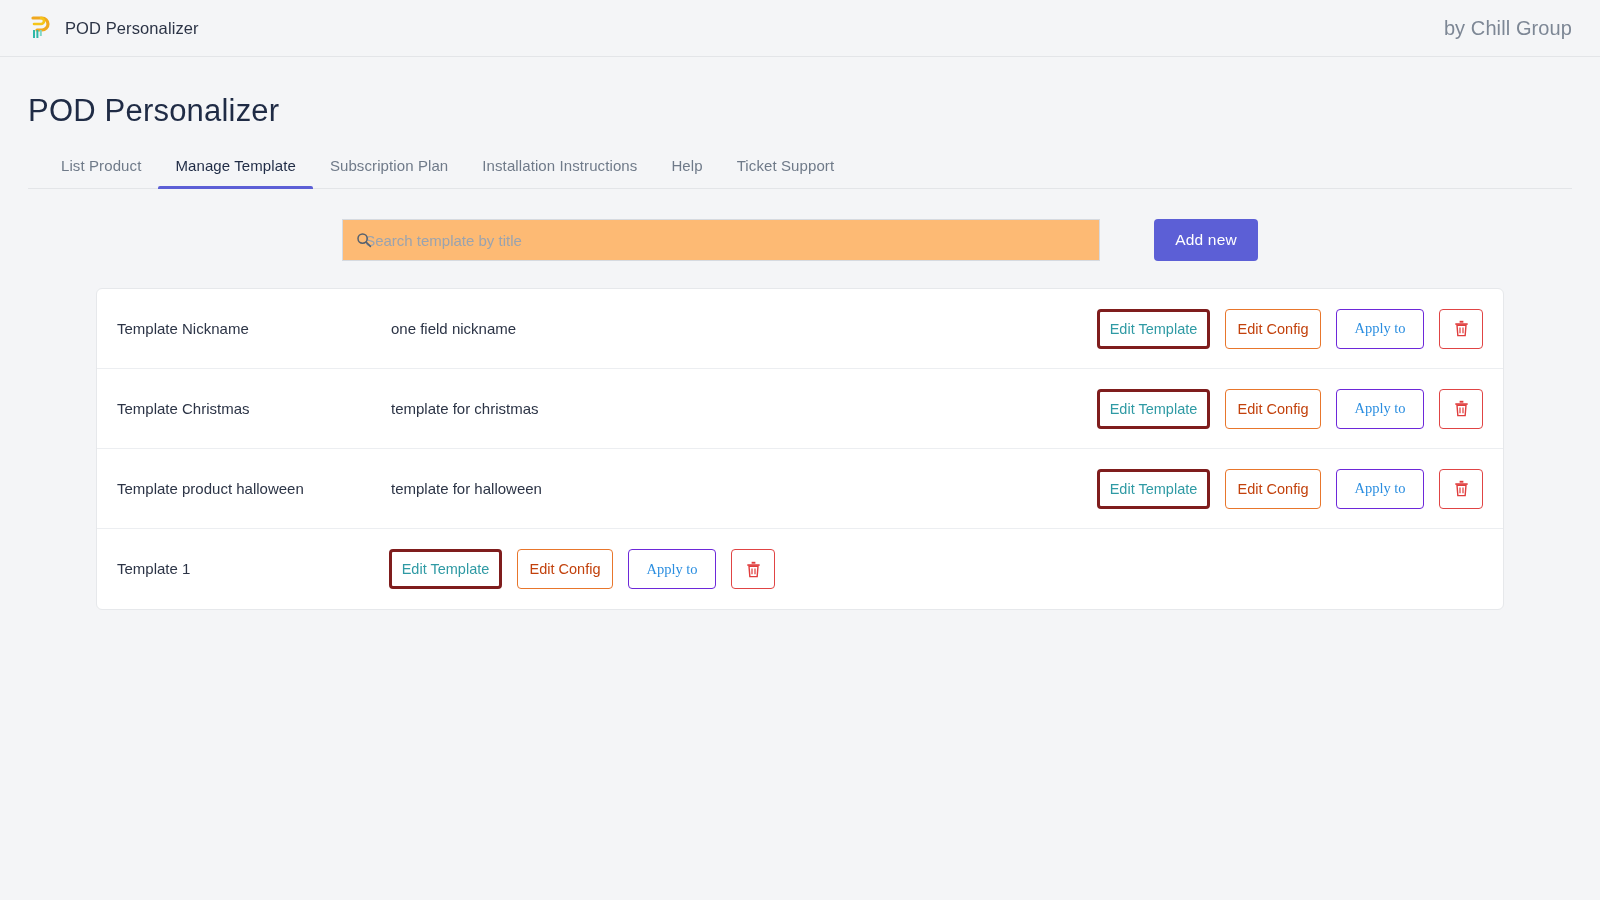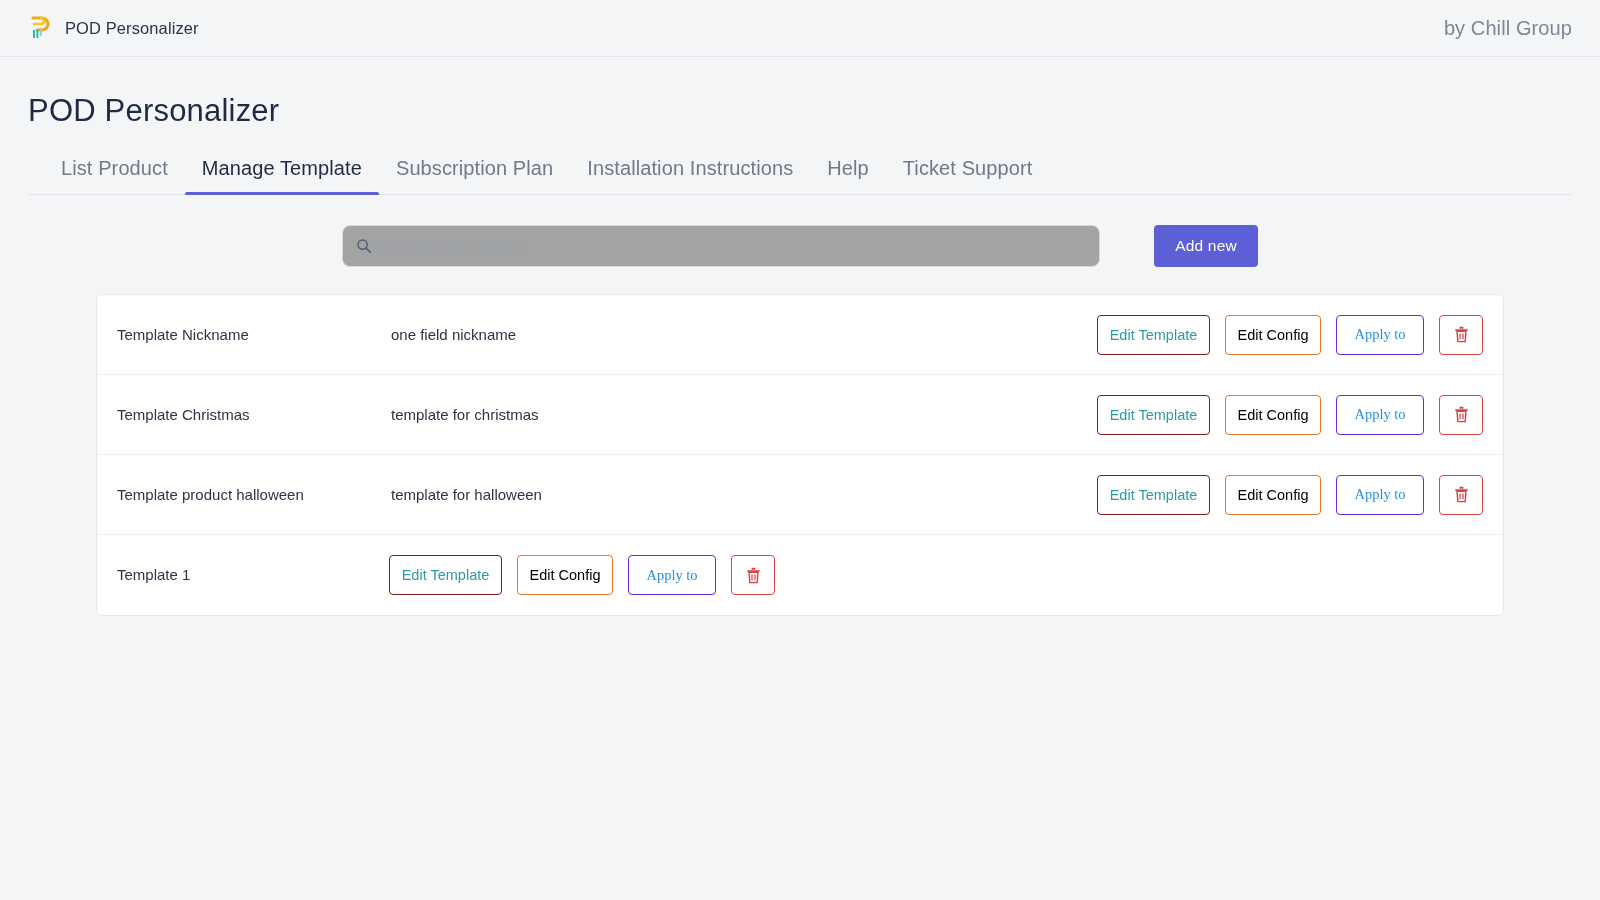--- a/index.html
+++ b/index.html
@@ -62,21 +62,21 @@
   .tabs {
     margin-top: 28px;
     border-bottom: 1px solid #e3e5e8;
     display: flex;
     align-items: flex-end;
     gap: 0;
     padding-left: 16px;
   }
   .tab {
     position: relative;
-    font-size: 20px;
+    font-size: 15px;
     color: #6f7a89;
     padding: 0 17px 14px 17px;
     cursor: pointer;
     white-space: nowrap;
     letter-spacing: .1px;
   }
   .tab.active {
     color: #1f2b45;
   }
   .tab.active::after {
@@ -98,22 +98,22 @@
   }
   .search-wrap {
     position: relative;
     width: 758px;
     height: 42px;
   }
   .search-input {
     width: 100%;
     height: 100%;
     border: 1px solid #d6dae0;
-    border-radius: 8px;
-    background: #a3a3a3;
+    border-radius: 0;
+    background: #fdba74;
     padding: 0 12px 0 22px;
     font-size: 15px;
     color: #2c3446;
     font-family: "Liberation Sans", sans-serif;
     outline: none;
   }
   .search-input::placeholder { color: #9aa3af; }
   .search-icon {
     position: absolute;
     left: 14px;
@@ -181,27 +181,27 @@
     font-size: 14.5px;
     font-family: "Liberation Sans", sans-serif;
     cursor: pointer;
     display: inline-flex;
     align-items: center;
     justify-content: center;
     white-space: nowrap;
   }
   .btn-edit-template {
     width: 113px;
-    border: 1px solid #7f1d1d;
+    border: 3px solid #7f1d1d;
     color: #2f9aa4;
   }
   .btn-edit-config {
     width: 96px;
     border: 1px solid #e8762c;
-    color: #000000;
+    color: #c2410c;
   }
   .btn-apply-to {
     width: 88px;
     border: 1px solid #6d28d9;
     color: #2b8ee0;
     font-family: Liberation Serif, serif;
   }
   .btn-delete {
     width: 44px;
     border: 1px solid #e04444;

